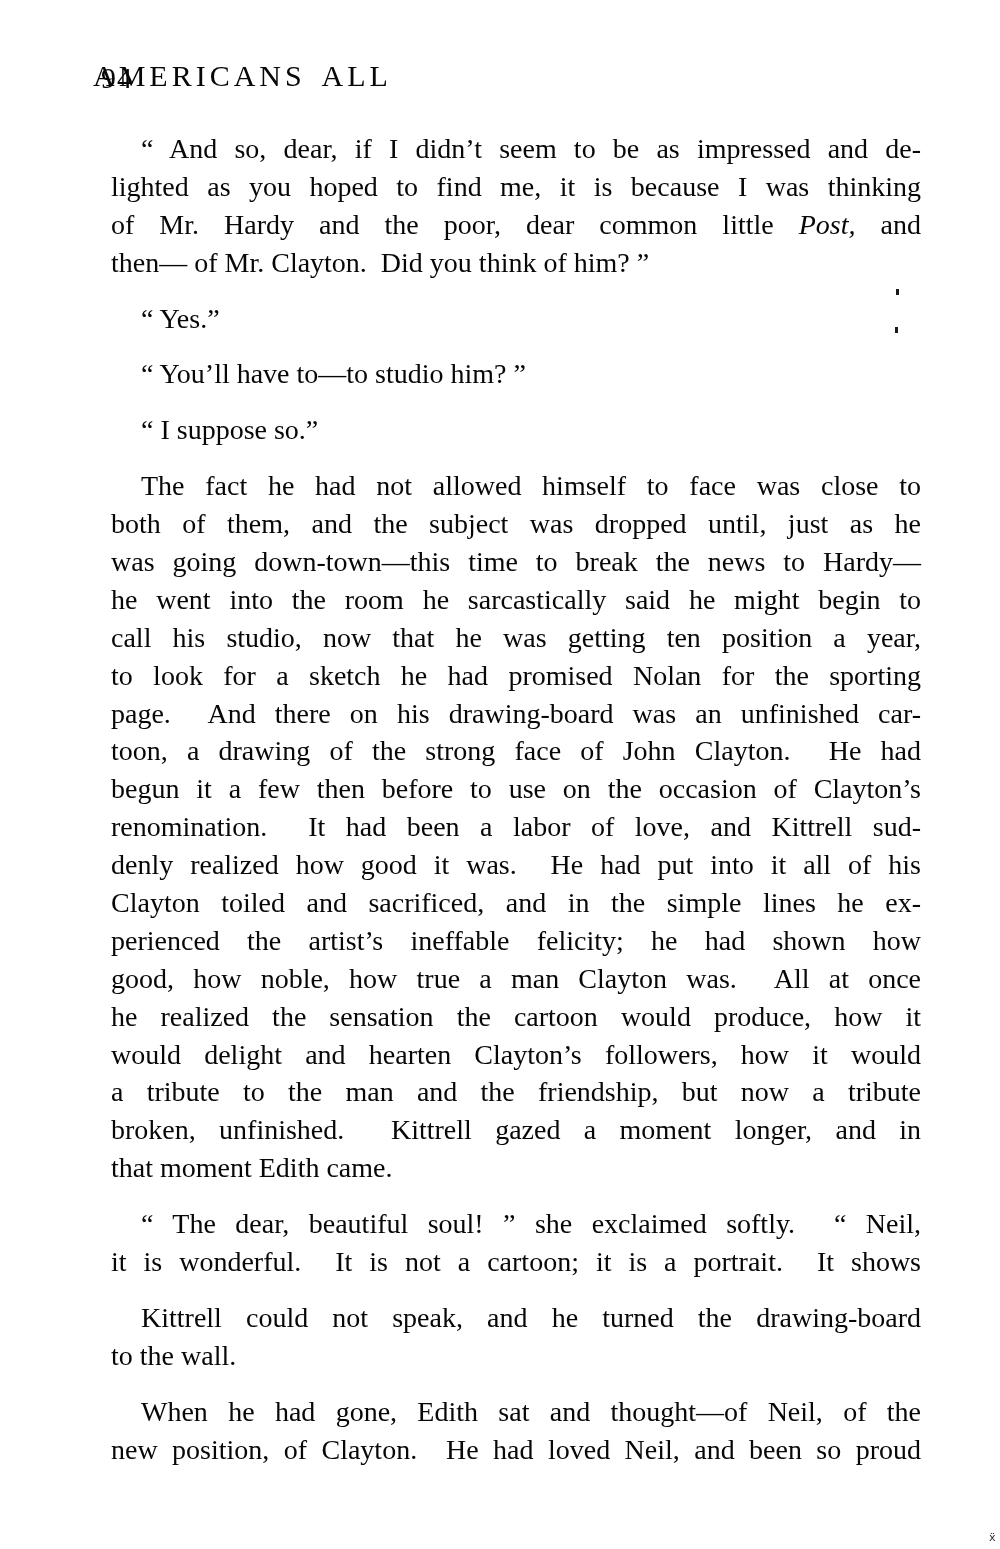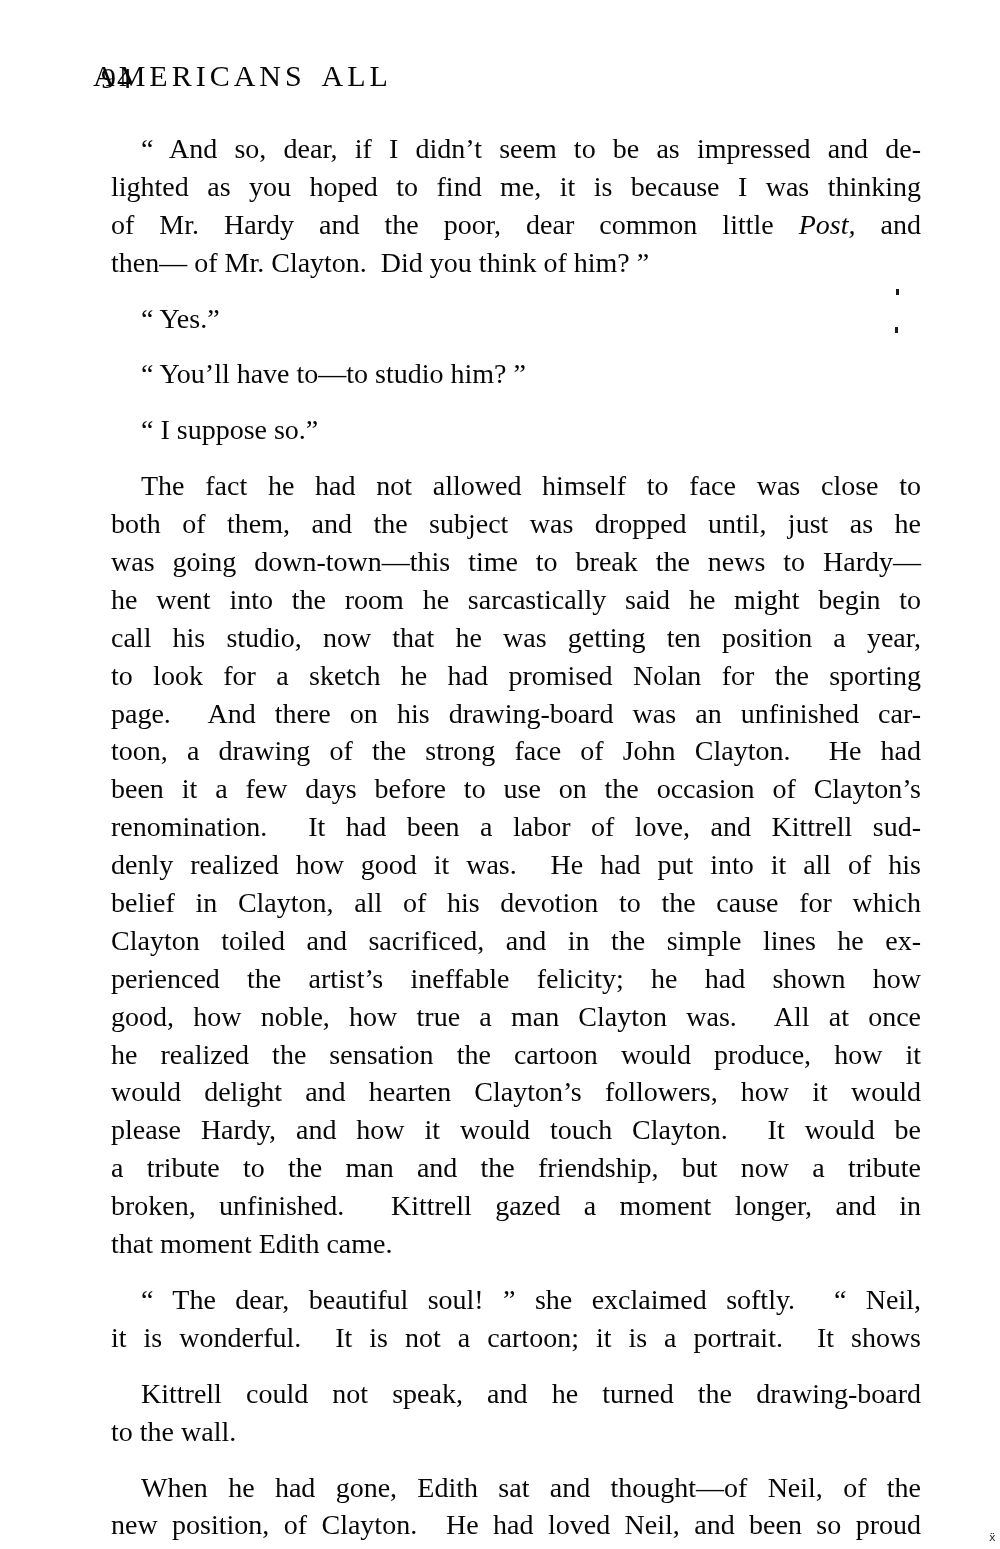--- a/index.html
+++ b/index.html
@@ -100,30 +100,28 @@
       </div>
       <div class="para">
         <div class="line">The fact he had not allowed himself to face was close to</div>
         <div class="line">both of them, and the subject was dropped until, just as he</div>
         <div class="line">was going down-town—this time to break the news to Hardy—</div>
         <div class="line">he went into the room he sarcastically said he might begin to</div>
         <div class="line">call his studio, now that he was getting ten position a year,</div>
         <div class="line">to look for a sketch he had promised Nolan for the sporting</div>
         <div class="line">page.&nbsp; And there on his drawing-board was an unfinished car-</div>
         <div class="line">toon, a drawing of the strong face of John Clayton.&nbsp; He had</div>
-        <div class="line">been it a few days before to use on the occasion of Clayton’s</div>
+        <div class="line">begun it a few then before to use on the occasion of Clayton’s</div>
         <div class="line">renomination.&nbsp; It had been a labor of love, and Kittrell sud-</div>
         <div class="line">denly realized how good it was.&nbsp; He had put into it all of his</div>
-        <div class="line">belief in Clayton, all of his devotion to the cause for which</div>
         <div class="line">Clayton toiled and sacrificed, and in the simple lines he ex-</div>
         <div class="line">perienced the artist’s ineffable felicity; he had shown how</div>
         <div class="line">good, how noble, how true a man Clayton was.&nbsp; All at once</div>
         <div class="line">he realized the sensation the cartoon would produce, how it</div>
         <div class="line">would delight and hearten Clayton’s followers, how it would</div>
-        <div class="line">please Hardy, and how it would touch Clayton.&nbsp; It would be</div>
         <div class="line">a tribute to the man and the friendship, but now a tribute</div>
         <div class="line">broken, unfinished.&nbsp; Kittrell gazed a moment longer, and in</div>
         <div class="line line-last">that moment Edith came.</div>
       </div>
       <div class="para">
         <div class="line">“ The dear, beautiful soul! ” she exclaimed softly.&nbsp; “ Neil,</div>
         <div class="line">it is wonderful.&nbsp; It is not a cartoon; it is a portrait.&nbsp; It shows</div>
       </div>
       <div class="para">
         <div class="line">Kittrell could not speak, and he turned the drawing-board</div>

